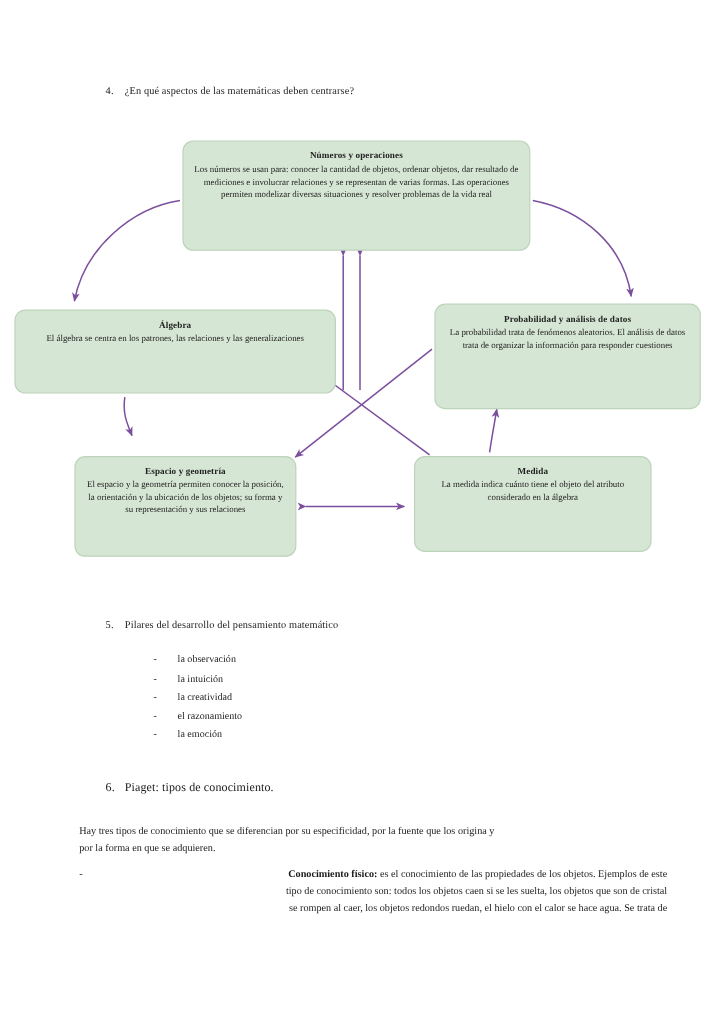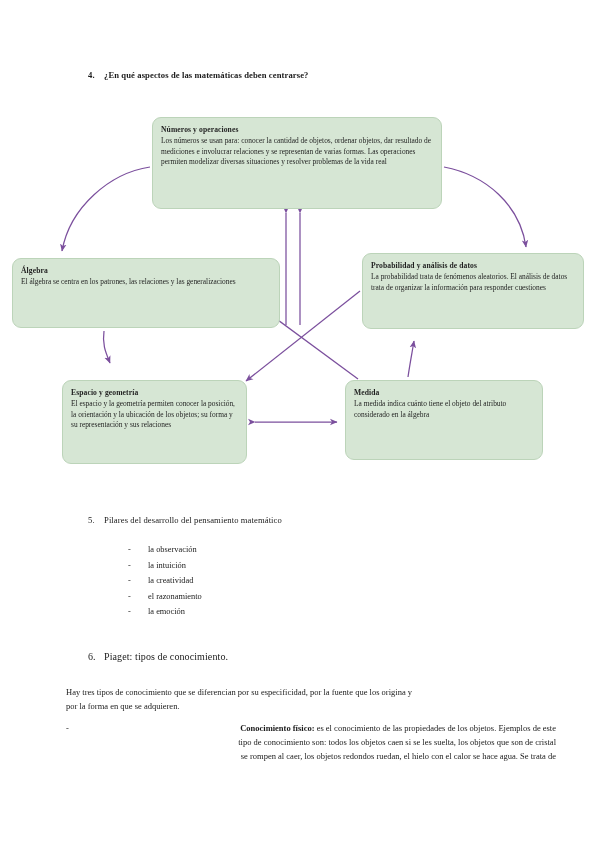--- a/index.html
+++ b/index.html
@@ -46,40 +46,40 @@
     left: 0; top: 0;
     width: 600px;
     height: 395px;
   }
   .node {
     position: absolute;
     background: #d6e6d4;
     border: 1px solid #bcd4b9;
     border-radius: 9px;
     box-sizing: border-box;
-    text-align: left;
+    text-align: center;
     padding: 7px 8px 8px 8px;
     color: #1f1f1f;
   }
   .node .title {
     font-weight: bold;
     font-size: 7.6px;
     display: block;
     margin-bottom: 2px;
     letter-spacing: 0.1px;
   }
   .node .body {
     font-size: 7.4px;
     line-height: 1.42;
     display: block;
   }
 
   #node-numeros { left: 152px; top: 22px;  width: 290px; height: 92px; }
   #node-algebra { left: 12px;  top: 163px; width: 268px; height: 70px; }
-  #node-prob    { left: 362px; top: 158px; width: 222px; height: 76px; }
+  #node-prob    { left: 362px; top: 158px; width: 222px; height: 88px; }
   #node-espacio { left: 62px;  top: 285px; width: 185px; height: 84px; }
   #node-medida  { left: 345px; top: 285px; width: 198px; height: 80px; }
 
   
   .dash-list {
     position: absolute;
     font-size: 8.4px;
     line-height: 1.0;
   }
   .dash-list .row {
@@ -121,21 +121,21 @@
     text-align: right;
   }
   .hang .ln { display: block; white-space: nowrap; }
   .hang b { font-weight: bold; }
 </style>
 </head>
 <body>
 
 <div class="page">
 
-  <div class="q-item" style="left:88px; top:70px;font-weight:bold;">
+  <div class="q-item" style="left:88px; top:70px;">
     <span class="q-num">4.</span><span>¿En qué aspectos de las matemáticas deben centrarse?</span>
   </div>
 
   <div class="diagram">
 
     <svg viewBox="0 0 600 395">
       <defs>
         <marker id="ah" markerWidth="7" markerHeight="7" refX="5.6" refY="3" orient="auto">
           <path d="M0,0.4 L6,3 L0,5.6 L1.6,3 Z" fill="#7b4f9d"></path>
         </marker>

